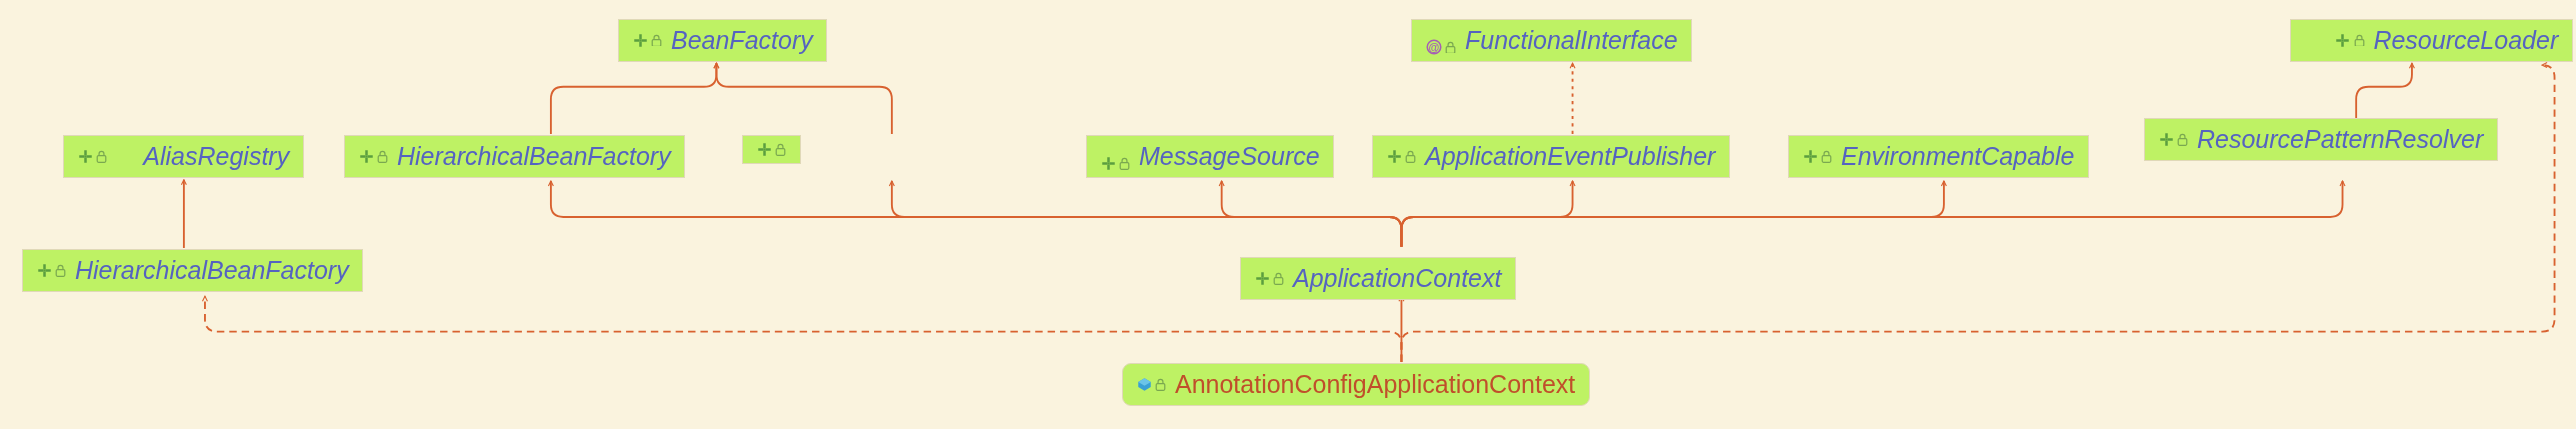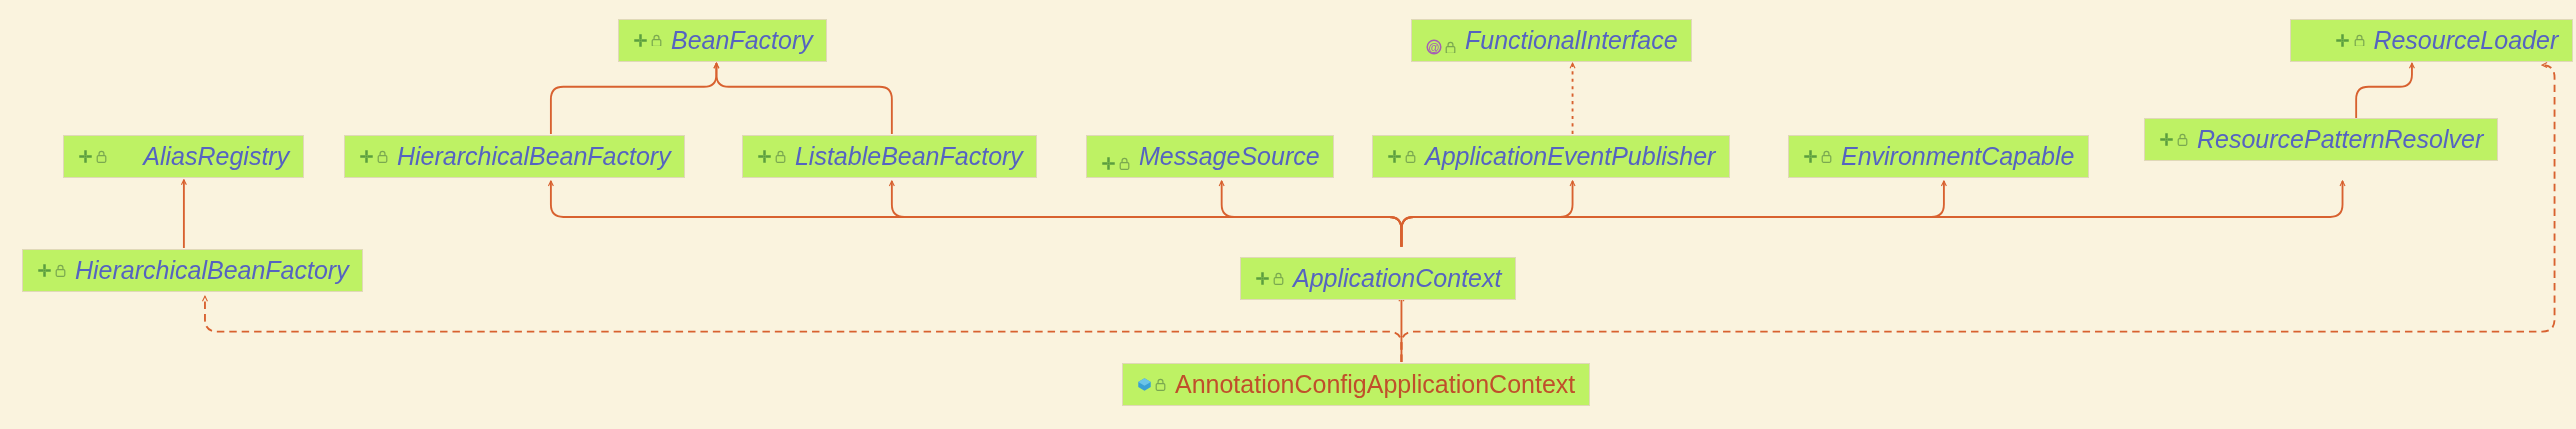--- a/index.html
+++ b/index.html
@@ -182,21 +182,20 @@
 
 <div class="node" style="left:742px; top:135px;">
   <span class="icon-group">
     <svg class="icon-interface" viewBox="0 0 24 24">
         <use href="#svg-interface"></use>
       </svg>
     <svg class="icon-lock" viewBox="0 0 18 20">
         <use href="#svg-lock"></use>
       </svg>
   </span>
-  <span class="node-label">ListableBeanFactory</span>
 </div>
 
 <div class="node" style="left:1086px; top:135px;align-items:flex-end;">
   <span class="icon-group">
     <svg class="icon-interface" viewBox="0 0 24 24">
         <use href="#svg-interface"></use>
       </svg>
     <svg class="icon-lock" viewBox="0 0 18 20">
         <use href="#svg-lock"></use>
       </svg>
@@ -257,21 +256,21 @@
     <svg class="icon-interface" viewBox="0 0 24 24">
         <use href="#svg-interface"></use>
       </svg>
     <svg class="icon-lock" viewBox="0 0 18 20">
         <use href="#svg-lock"></use>
       </svg>
   </span>
   <span class="node-label">ApplicationContext</span>
 </div>
 
-<div class="node" style="left:1122px; top:363px;">
+<div class="node" style="left:1122px; top:363px;border-radius:9px;">
   <span class="icon-group">
     <svg class="icon-class" viewBox="0 0 24 24">
         <use href="#svg-class"></use>
       </svg>
     <svg class="icon-lock" viewBox="0 0 18 20">
         <use href="#svg-lock"></use>
       </svg>
   </span>
   <span class="node-label concrete">AnnotationConfigApplicationContext</span>
 </div>

